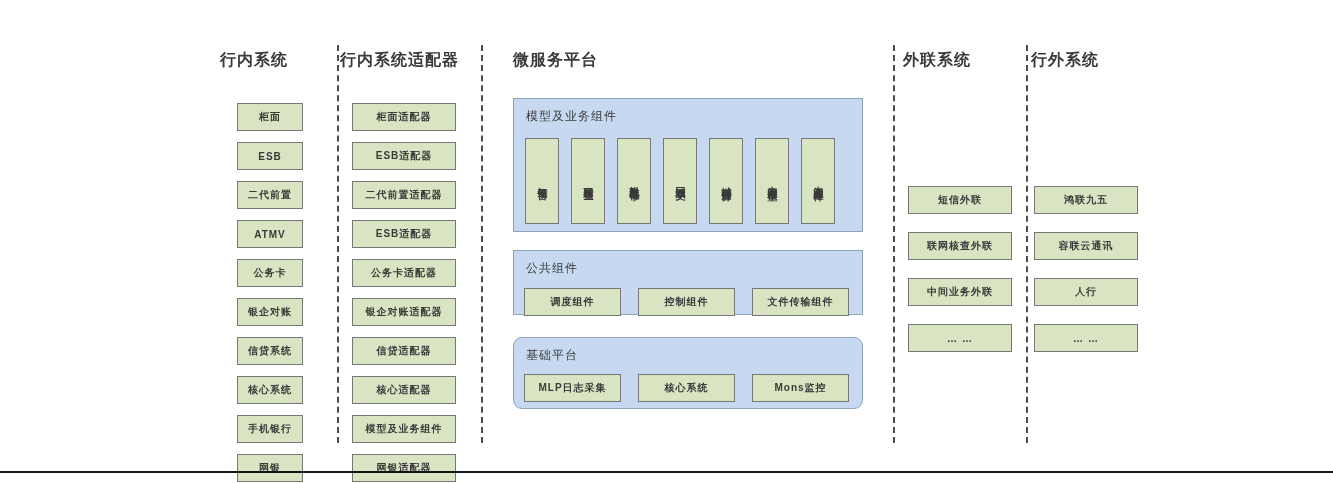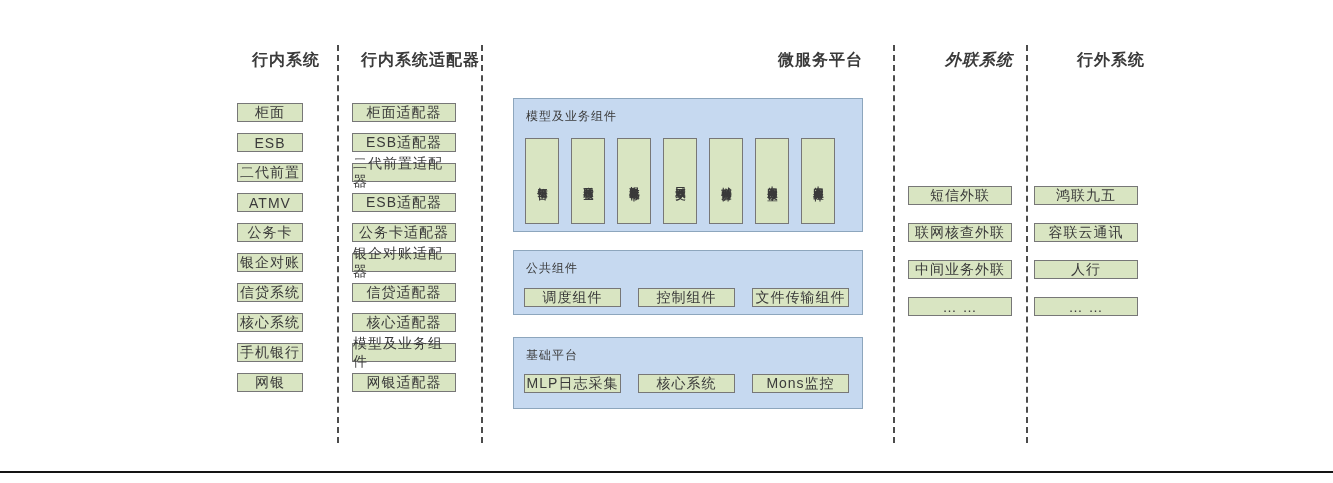--- a/index.html
+++ b/index.html
@@ -2,34 +2,34 @@
 <html style="--box-fill: #d9e5c2; --box-border: #777777; --panel-fill: #c6d9f0; --panel-border: #8da6bd; --text: #3a3a3a;"><head>
 <meta charset="utf-8">
 <style>
   * { margin:0; padding:0; box-sizing:border-box; }
   html,body { background:#ffffff; }
   body { font-family:"Liberation Sans","DejaVu Sans",sans-serif; }
   .canvas { position:relative; width:1333px; height:483px; background:#fff; overflow:hidden; }
 
   .col-header {
     position:absolute; top:50px; font-size:16px; font-weight:bold;
-    color:var(--text,#3a3a3a); text-align:right; letter-spacing:1px; line-height:20px;
+    color:var(--text,#3a3a3a); text-align:left; letter-spacing:1px; line-height:20px;
   }
   .vline {
     position:absolute; top:45px; height:398px; width:0;
     border-left:2px dashed #4c4c4c;
   }
   .list { position:absolute; display:flex; flex-direction:column; }
   .list.gap-sm { gap:11px; }
   .list.gap-lg { gap:18px; }
 
   .box {
     background:var(--box-fill,#d9e5c2); border:1px solid var(--box-border,#777777);
-    height:19px; display:flex; align-items:center; justify-content:center;
-    font-size:14px; font-weight:normal; color:var(--text,#3a3a3a); letter-spacing:1px;
+    height:28px; display:flex; align-items:center; justify-content:center;
+    font-size:10px; font-weight:bold; color:var(--text,#3a3a3a); letter-spacing:1px;
     flex:0 0 auto;
   }
 
   .panel {
     position:absolute; background:var(--panel-fill,#c6d9f0);
     border:1px solid var(--panel-border,#8da6bd);
   }
   .panel-title {
     position:absolute; left:12px; top:9px; font-size:12px;
     color:var(--text,#3a3a3a); letter-spacing:1px;
@@ -51,21 +51,21 @@
   .bottom-rule { position:absolute; left:0; top:471px; width:1333px; height:2px; background:#141414; }
 </style>
 </head>
 <body>
 
 <div class="canvas">
 
   <div class="col-header" style="left:220px; width:100px;">行内系统</div>
   <div class="col-header" style="left:513px; width:350px;">微服务平台</div>
   <div class="col-header" style="left:340px; width:140px;">行内系统适配器</div>
-  <div class="col-header" style="left:903px; width:110px;font-style:italic;">外联系统</div>
+  <div class="col-header" style="left:903px; width:110px;">外联系统</div>
   <div class="col-header" style="left:1031px; width:114px;">行外系统</div>
 
   <div class="vline" style="left:337px;"></div>
   <div class="vline" style="left:481px;"></div>
   <div class="vline" style="left:893px;"></div>
   <div class="vline" style="left:1026px;"></div>
 
   <div class="list gap-sm w66" style="left:237px; top:103px;">
       <div class="box">柜面</div>
       <div class="box">ESB</div>
@@ -107,21 +107,21 @@
 
   <div class="panel" style="left:513px; top:250px; width:350px; height:65px;">
     <div class="panel-title">公共组件</div>
     <div class="hlist" style="left:10px; top:37px;">
         <div class="box">调度组件</div>
         <div class="box">控制组件</div>
         <div class="box">文件传输组件</div>
       </div>
   </div>
 
-  <div class="panel" style="left:513px; top:337px; width:350px; height:72px;">
+  <div class="panel" style="left:513px; top:337px; width:350px; height:72px;border-radius:9px;">
     <div class="panel-title">基础平台</div>
     <div class="hlist" style="left:10px; top:36px;">
         <div class="box">MLP日志采集</div>
         <div class="box">核心系统</div>
         <div class="box">Mons监控</div>
       </div>
   </div>
 
   <div class="list gap-lg w104" style="left:908px; top:186px;">
       <div class="box">短信外联</div>

